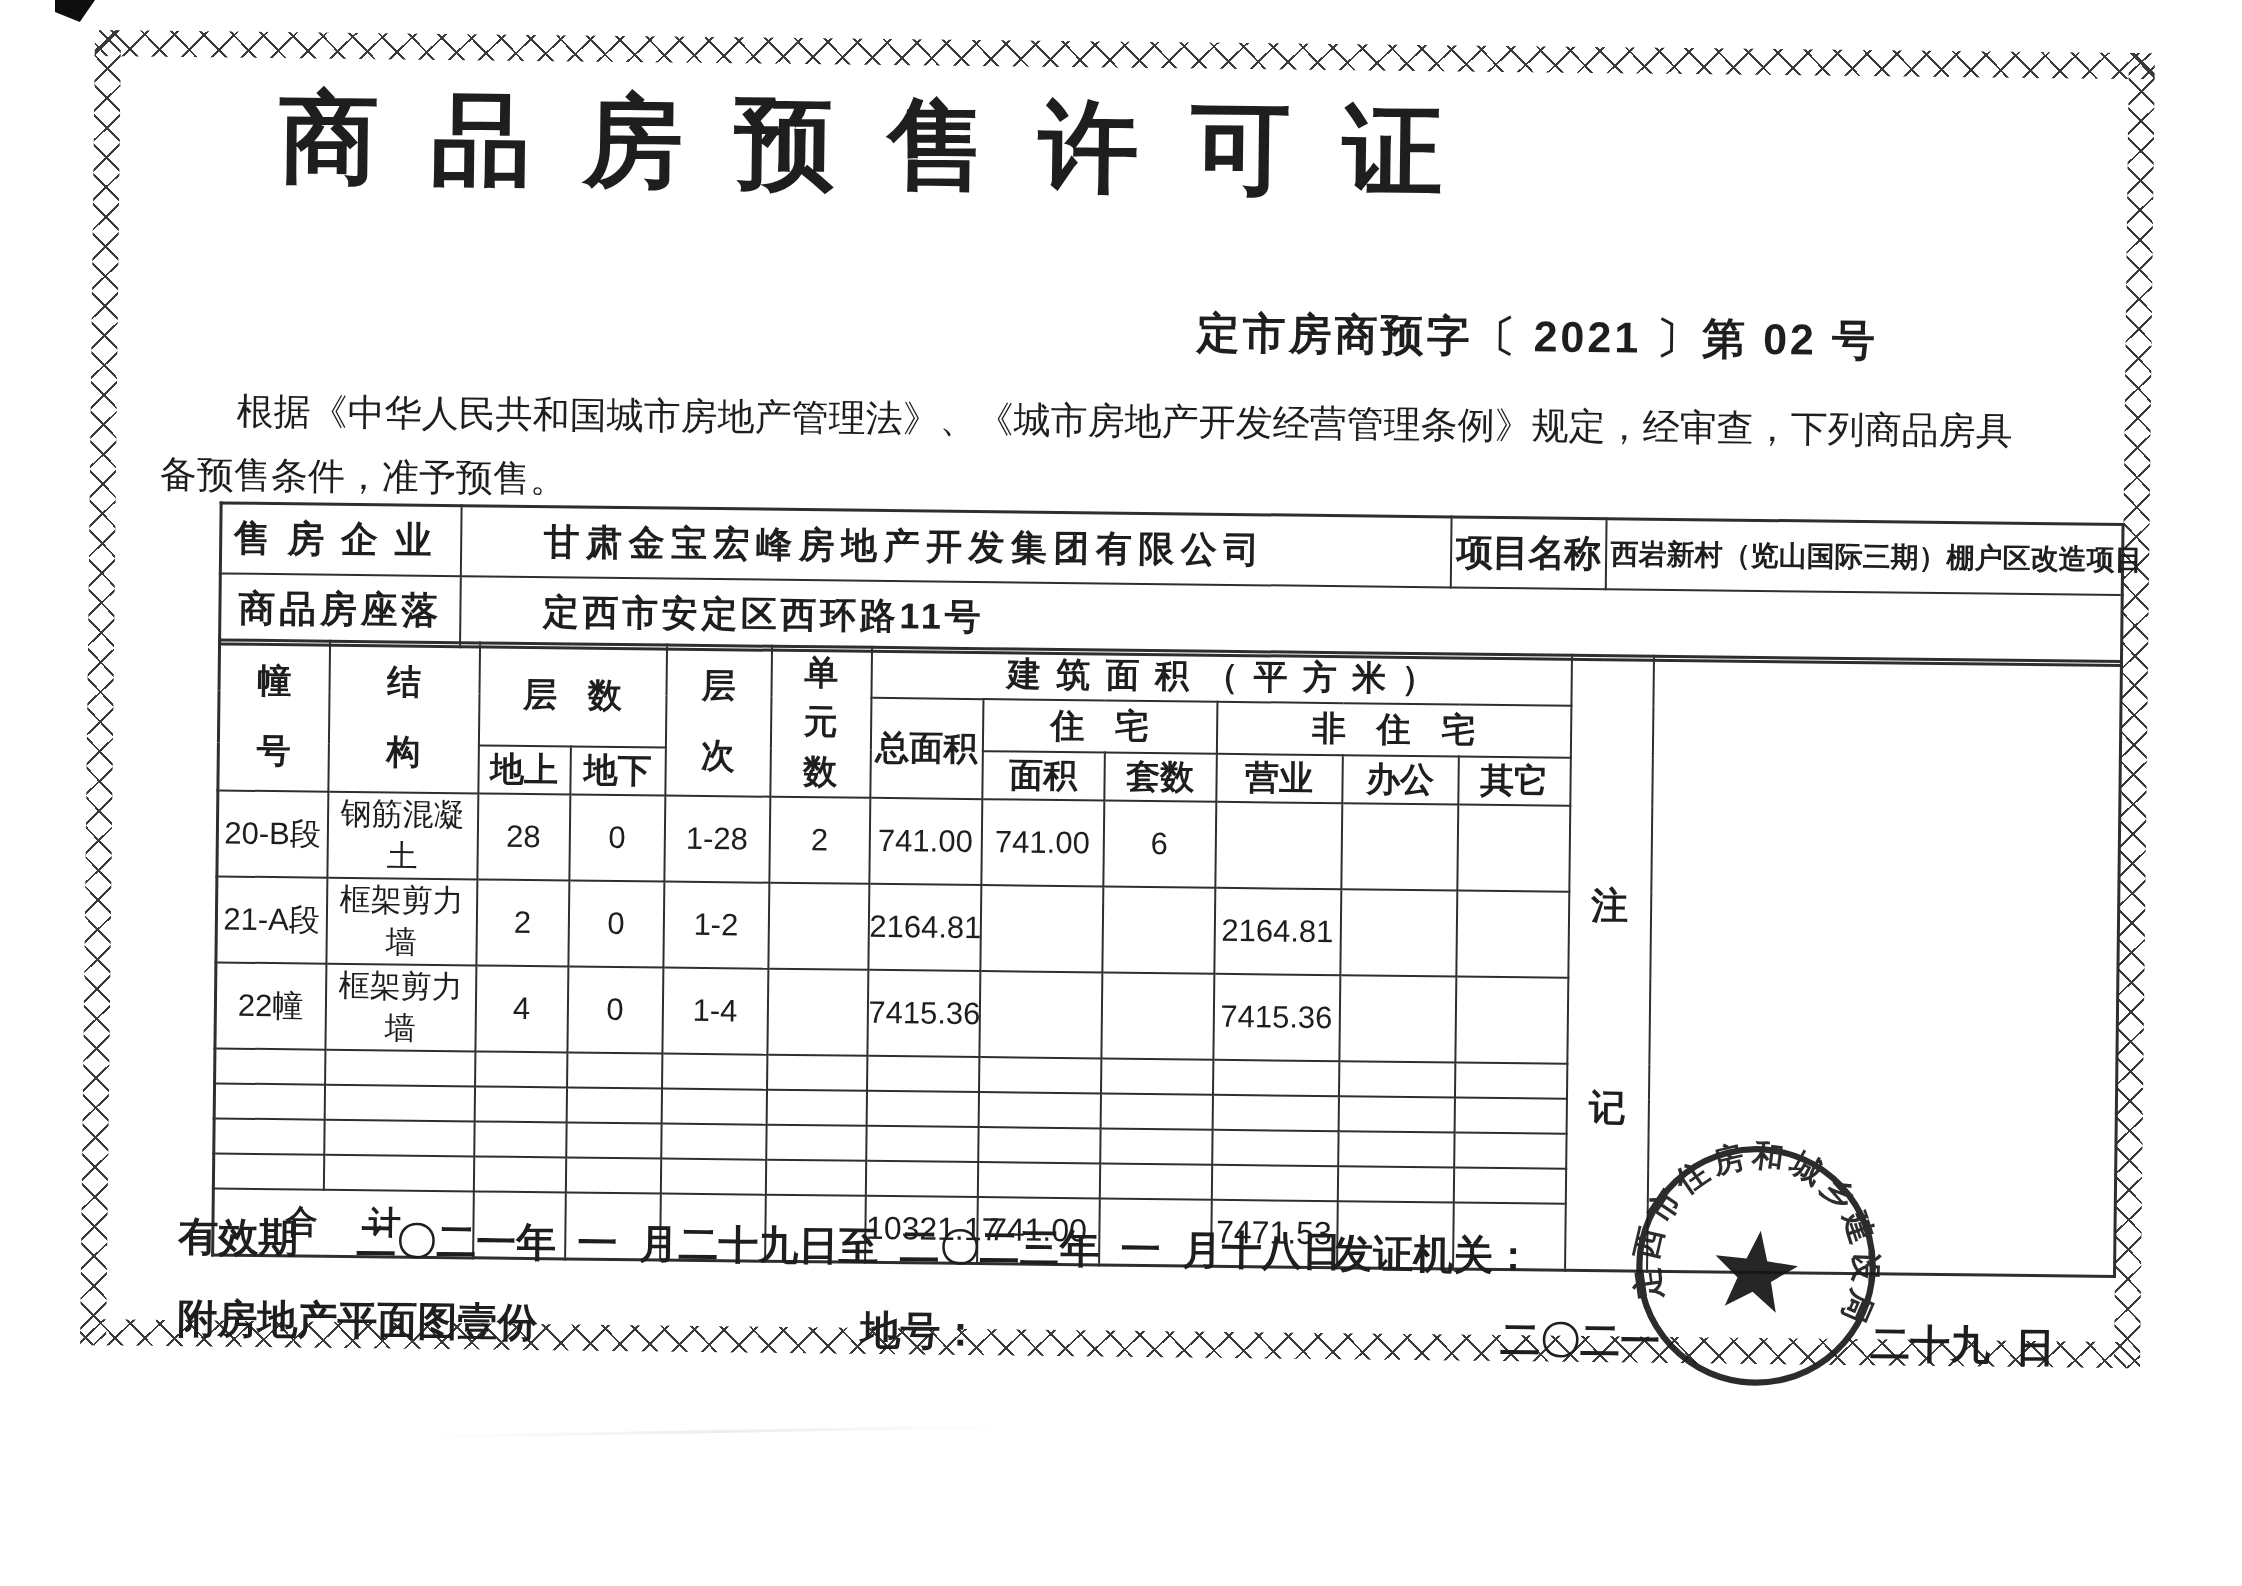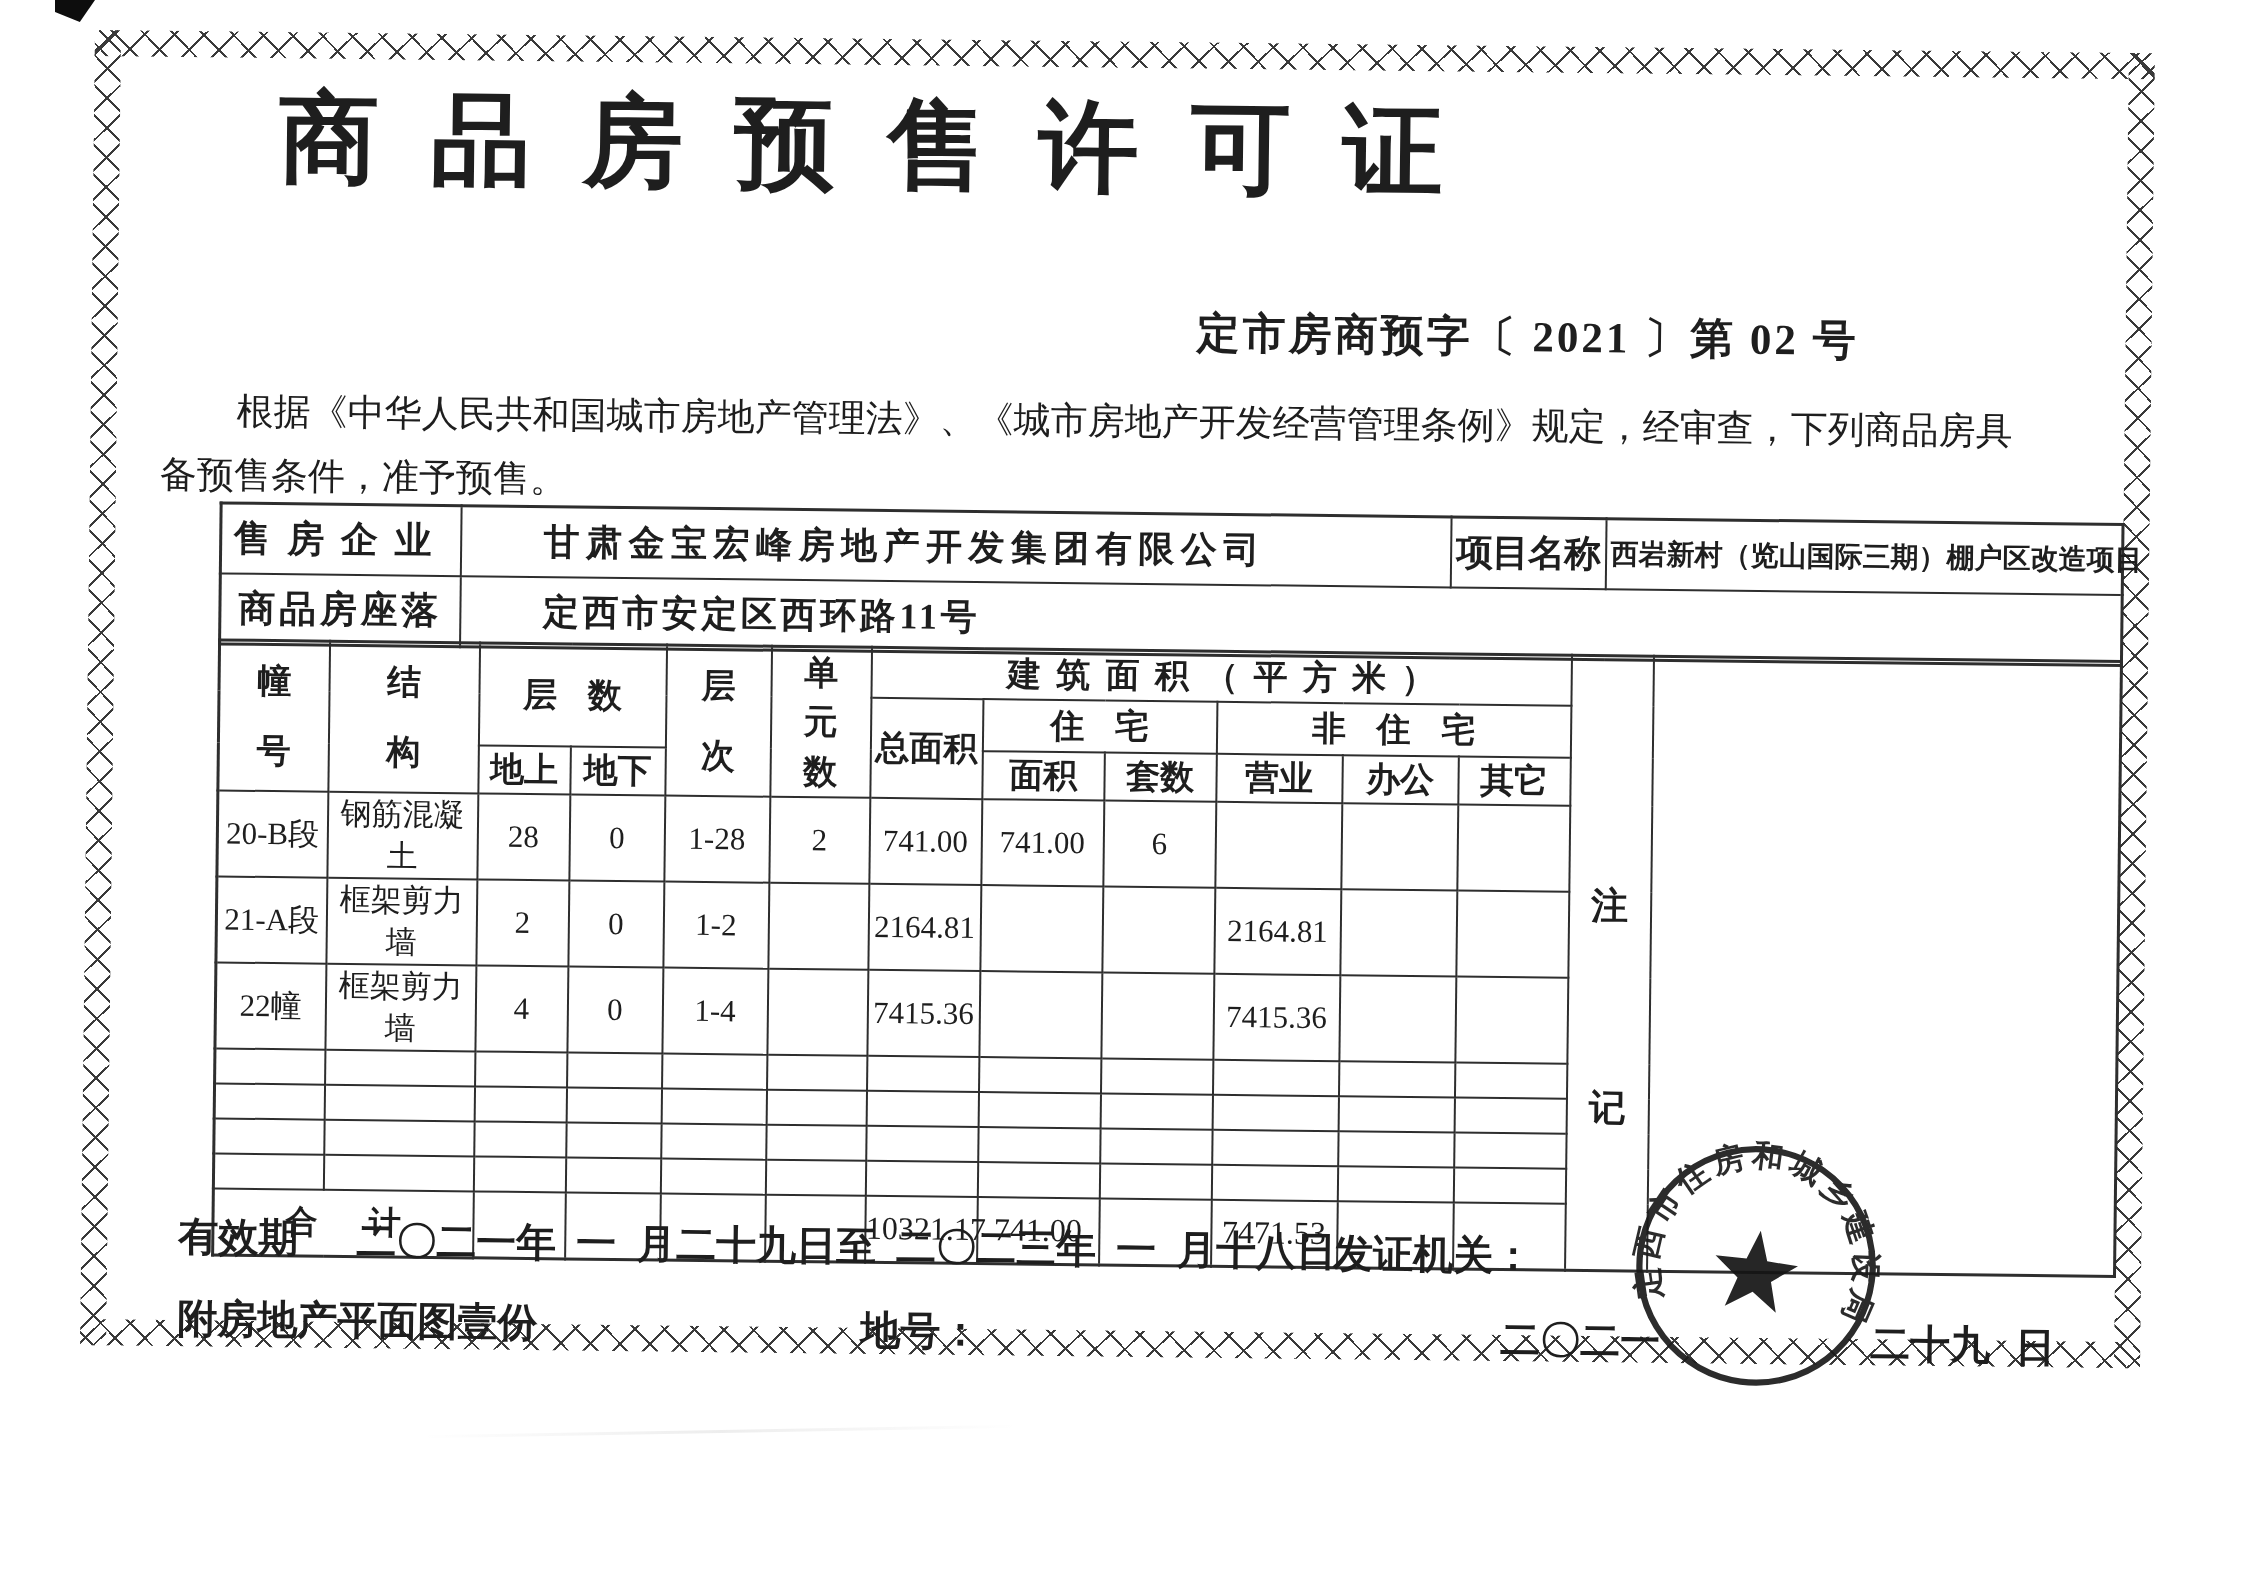--- a/index.html
+++ b/index.html
@@ -1,17 +1,17 @@
 <!DOCTYPE html>
 <html><head>
 <meta charset="utf-8">
 <style>
   html,body{margin:0;padding:0;background:#e8e8e8;}
   .page{position:relative;width:2242px;height:1586px;background:#ffffff;overflow:hidden;
-        font-family:Liberation Serif, serif;color:#1e1e1e;}
+        font-family:Liberation Sans, sans-serif;color:#1e1e1e;}
   .artifact{position:absolute;left:55px;top:0;width:40px;height:22px;background:#0d0d0d;
             clip-path:polygon(0 0,100% 0,62% 100%,0 55%);}
   .streak{position:absolute;height:3px;background:linear-gradient(90deg,transparent,rgba(0,0,0,.07),transparent);}
   
   .cert{position:absolute;left:95px;top:30px;width:2060px;height:1315px;background:#fff;
         transform:rotate(0.65deg);transform-origin:0 0;}
   .bord{position:absolute;background:
      repeating-linear-gradient(45deg,transparent 0 8px,#3a3a3a 8px 10px,transparent 10px 21px),
      repeating-linear-gradient(-45deg,transparent 0 8px,#3a3a3a 8px 10px,transparent 10px 21px);}
   .b-top{left:0;top:0;width:100%;height:26px;}

